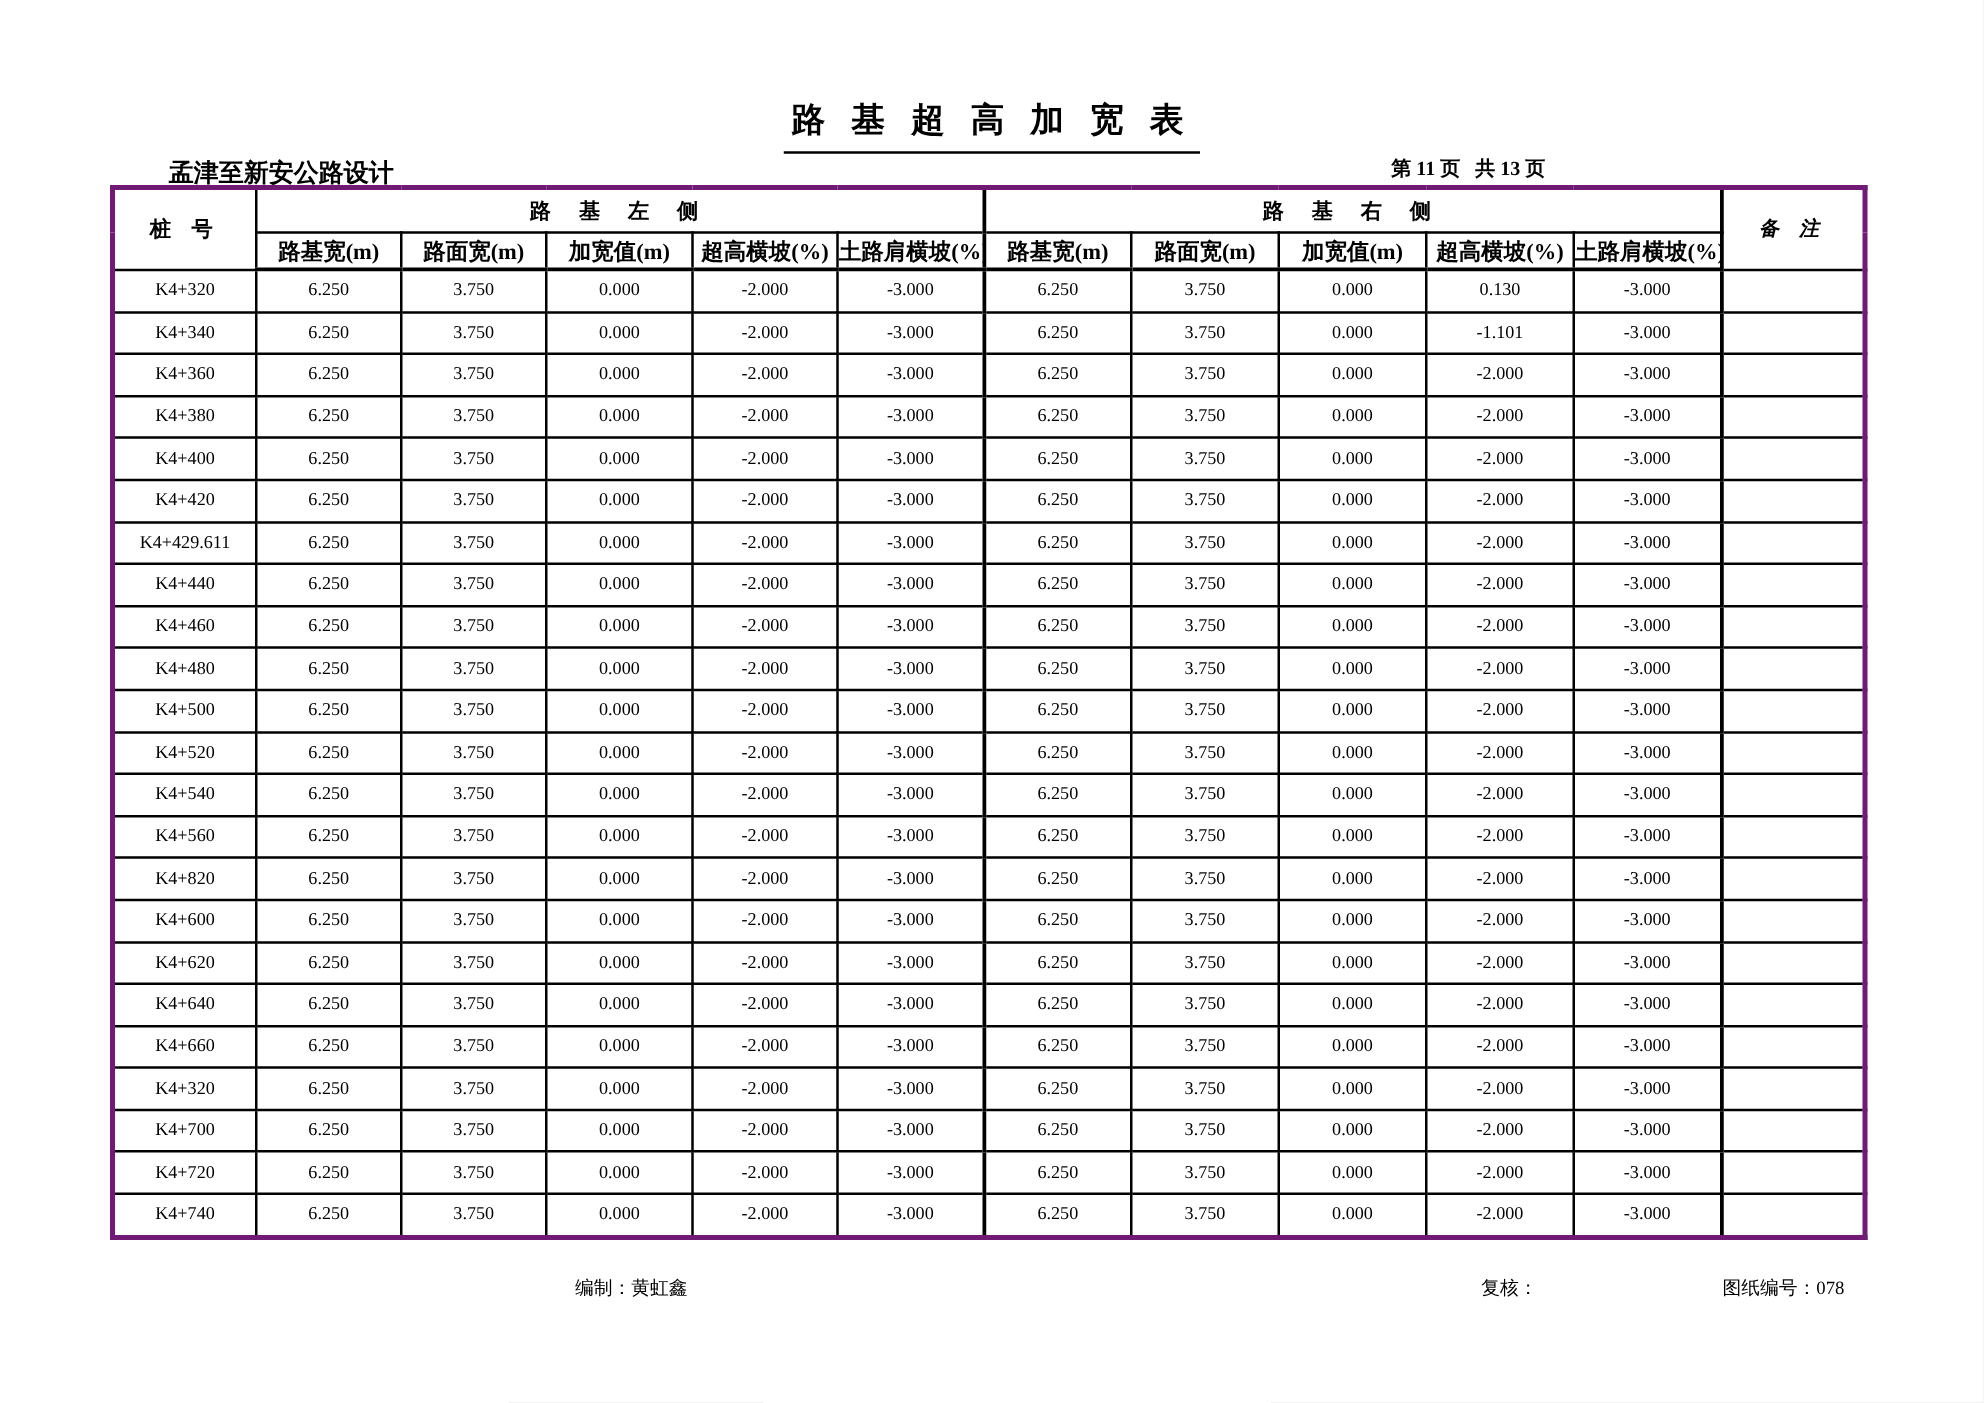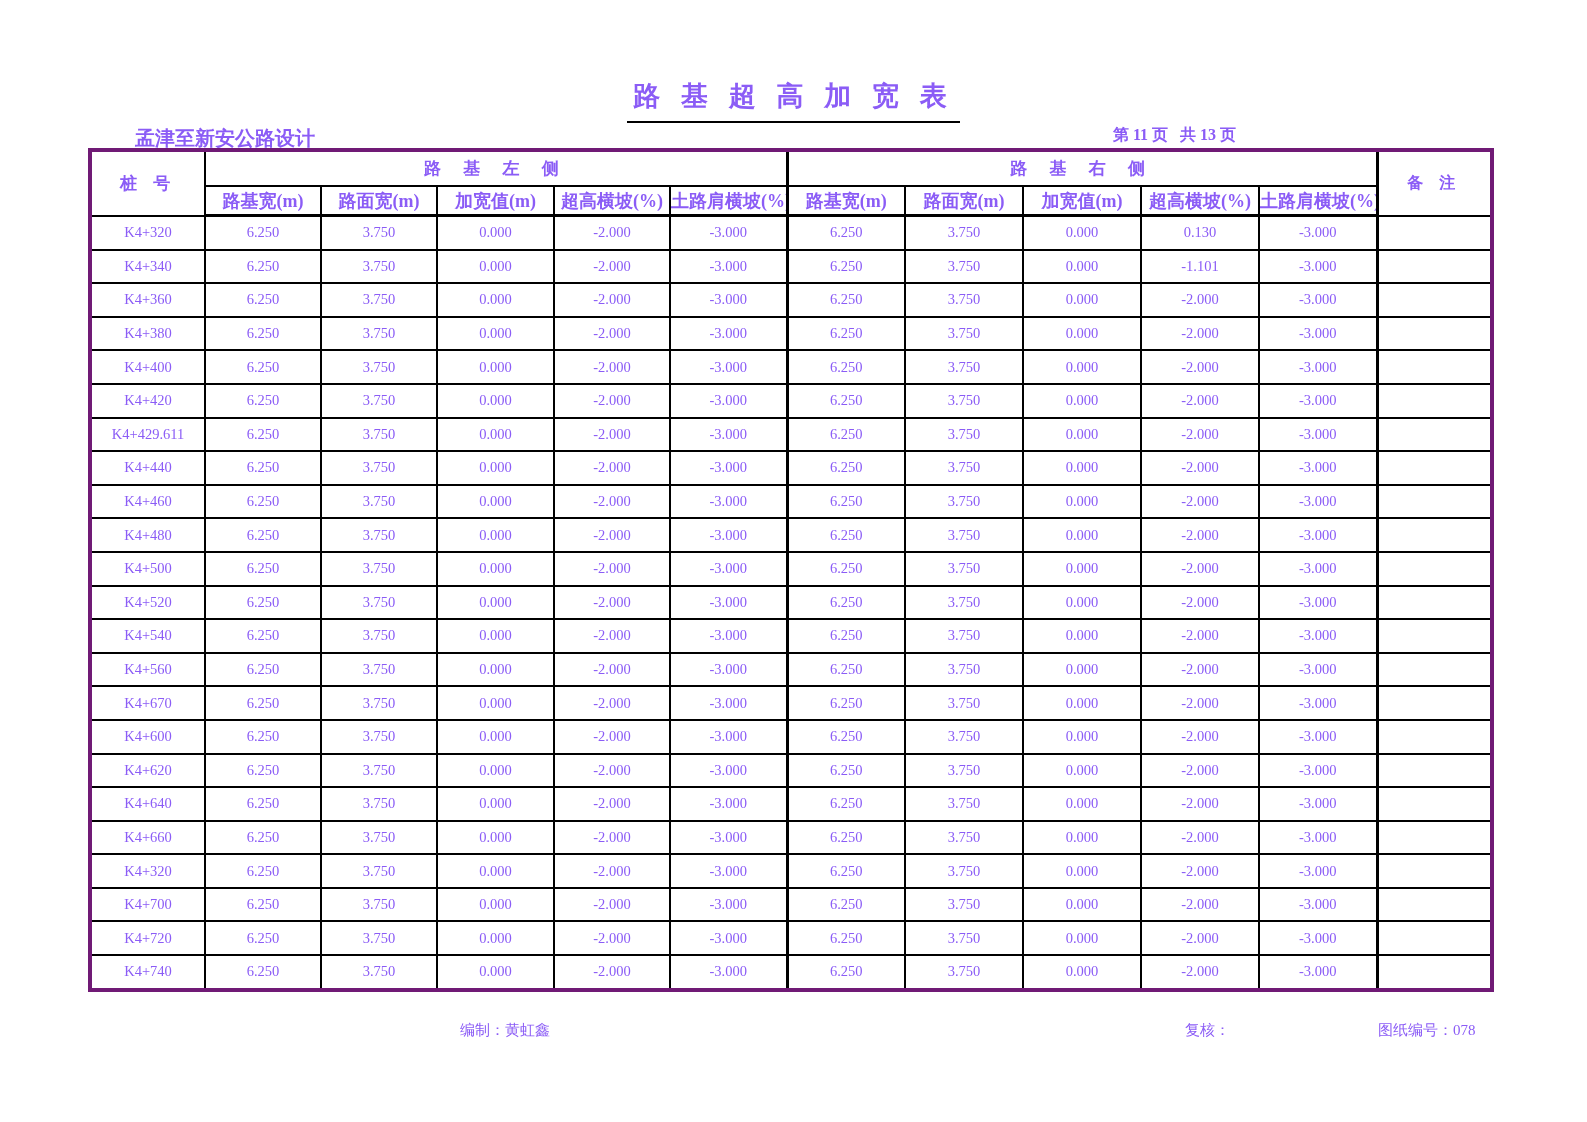--- a/index.html
+++ b/index.html
@@ -6,21 +6,21 @@
     margin: 0;
     padding: 0;
     background: #e8e8e8;
   }
   .page {
     position: relative;
     width: 1587px;
     height: 1122px;
     background: #ffffff;
     font-family: "Liberation Serif", "DejaVu Serif", serif;
-    color: #8b5cf6;
+    color: #000000;
     overflow: hidden;
   }
   .title-wrap {
     position: absolute;
     top: 78px;
     left: 0;
     width: 100%;
     text-align: center;
   }
   .doc-title {
@@ -66,21 +66,21 @@
     overflow: hidden;
     white-space: nowrap;
   }
   tr.section-row th { height: 33px; font-size: 17px; font-weight: bold; letter-spacing: 9px; }
   tr.section-row th.stake-h { letter-spacing: 6px; font-size: 17px; }
   tr.section-row th.remark-h { letter-spacing: 6px; font-size: 16px; }
   tr.sub-row th { height: 27px; font-size: 18px; font-weight: bold; letter-spacing: 0; }
   thead tr.sub-row th { border-bottom: 3px solid #000; }
   tbody td { height: 31.6px; font-size: 14.5px; }
   .sec-r { border-left: 3px solid #000 !important; }
-  .sec-n { border-left: 3px solid #000 !important; }
+  .sec-n { border-left: 3px solid #000 !important; font-style: italic; }
   .footer-item {
     position: absolute;
     top: 1001px;
     font-size: 15px;
     white-space: pre;
     margin-top: 20px;
   }
   .f-prepared { left: 460px; }
   .f-reviewed { left: 1185px; }
   .f-drawing  { left: 1378px; text-align: right; }
@@ -323,21 +323,21 @@
           <td>-2.000</td>
           <td>-3.000</td>
           <td class="sec-r">6.250</td>
           <td>3.750</td>
           <td>0.000</td>
           <td>-2.000</td>
           <td>-3.000</td>
           <td class="sec-n"></td>
         </tr>
         <tr>
-          <td>K4+670</td>
+          <td>K4+820</td>
           <td>6.250</td>
           <td>3.750</td>
           <td>0.000</td>
           <td>-2.000</td>
           <td>-3.000</td>
           <td class="sec-r">6.250</td>
           <td>3.750</td>
           <td>0.000</td>
           <td>-2.000</td>
           <td>-3.000</td>

